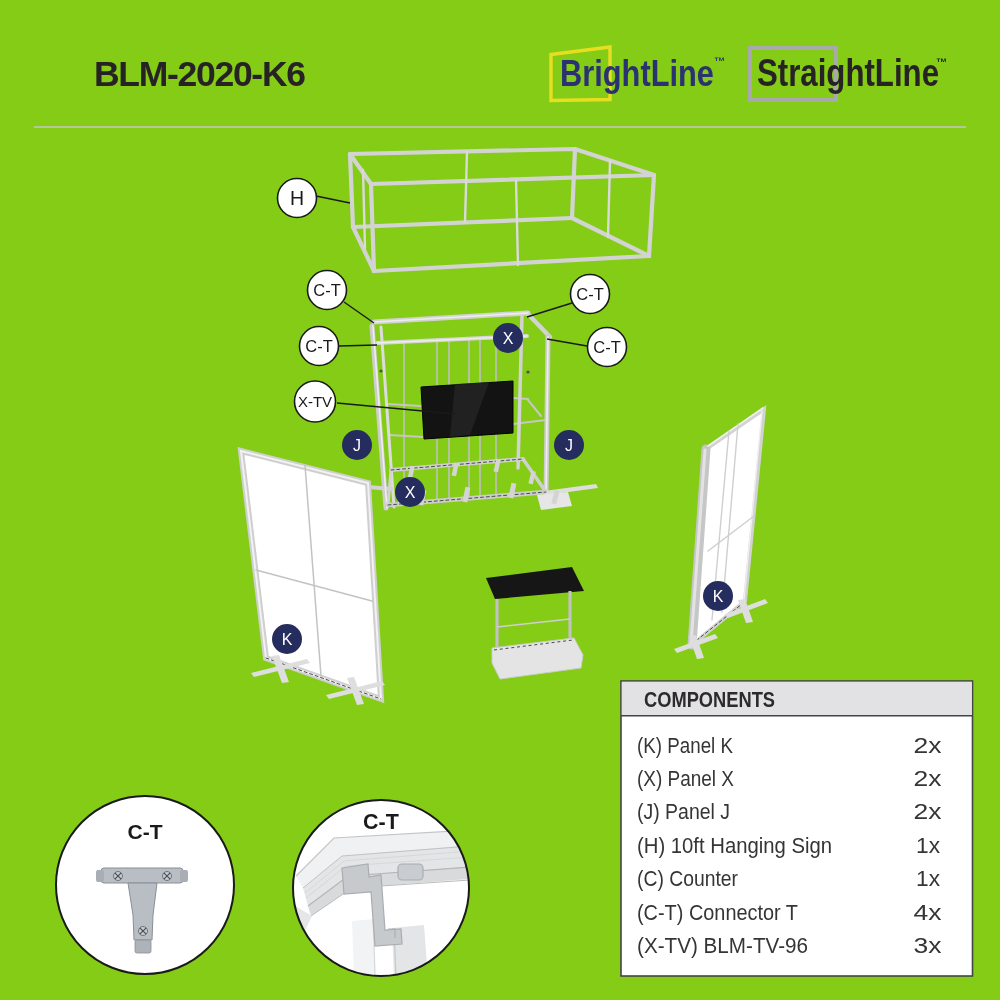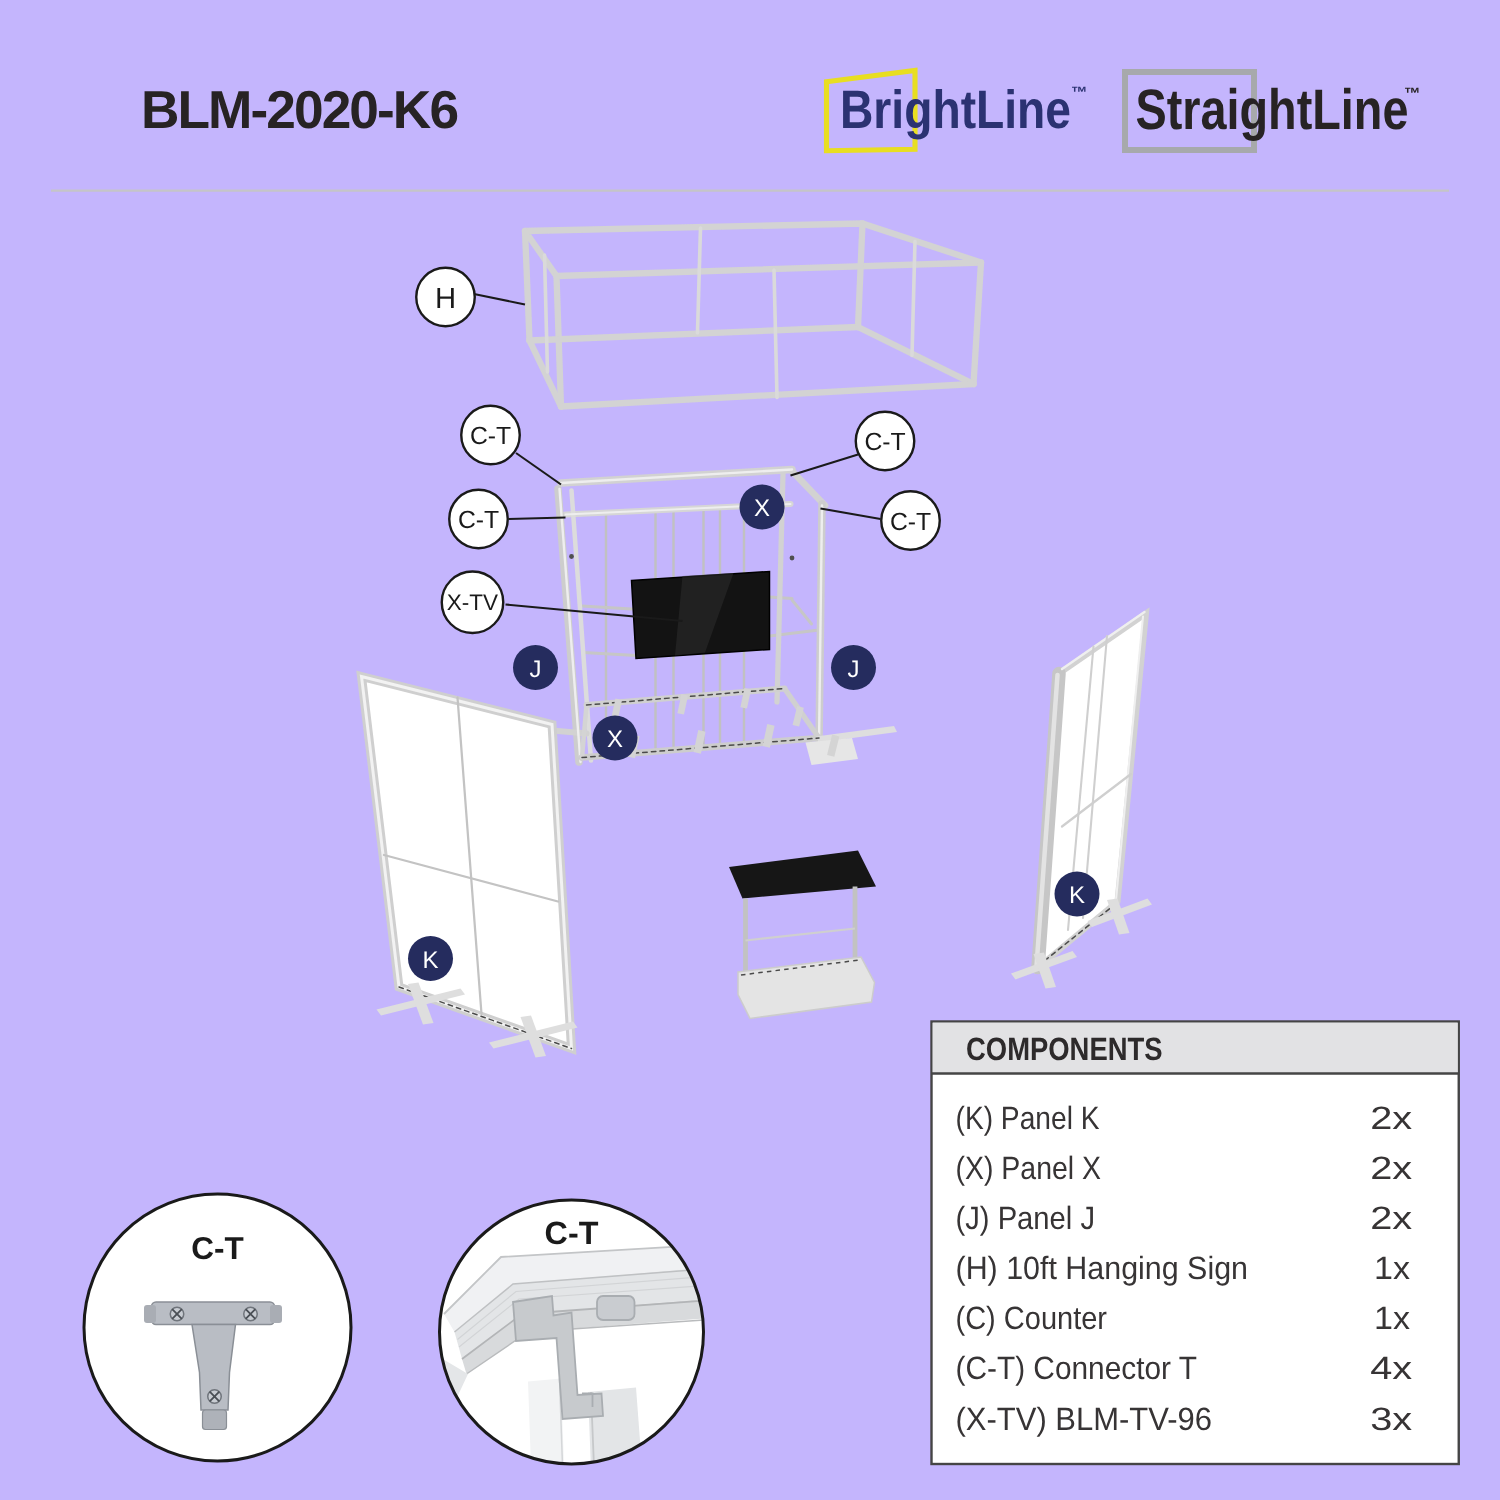--- a/index.html
+++ b/index.html
@@ -1,16 +1,16 @@
 <!DOCTYPE html>
 <html><head>
 <meta charset="utf-8">
 <style>
   html,body{margin:0;padding:0;background:#fff;}
-  #page{position:relative;width:1000px;height:1000px;background:#c4b5fd;overflow:hidden;
+  #page{position:relative;width:1000px;height:1000px;background:#84cc16;overflow:hidden;
         font-family:"Liberation Sans",sans-serif;}
   svg{position:absolute;left:0;top:0;filter:blur(0px);}
 </style>
 </head>
 <body>
 <div id="page">
 <svg width="1000" height="1000" viewBox="0 0 1000 1000">
 
   <text x="94" y="85.5" font-size="35.5" font-weight="bold" fill="#272324" textLength="212">BLM-2020-K6</text>
 

